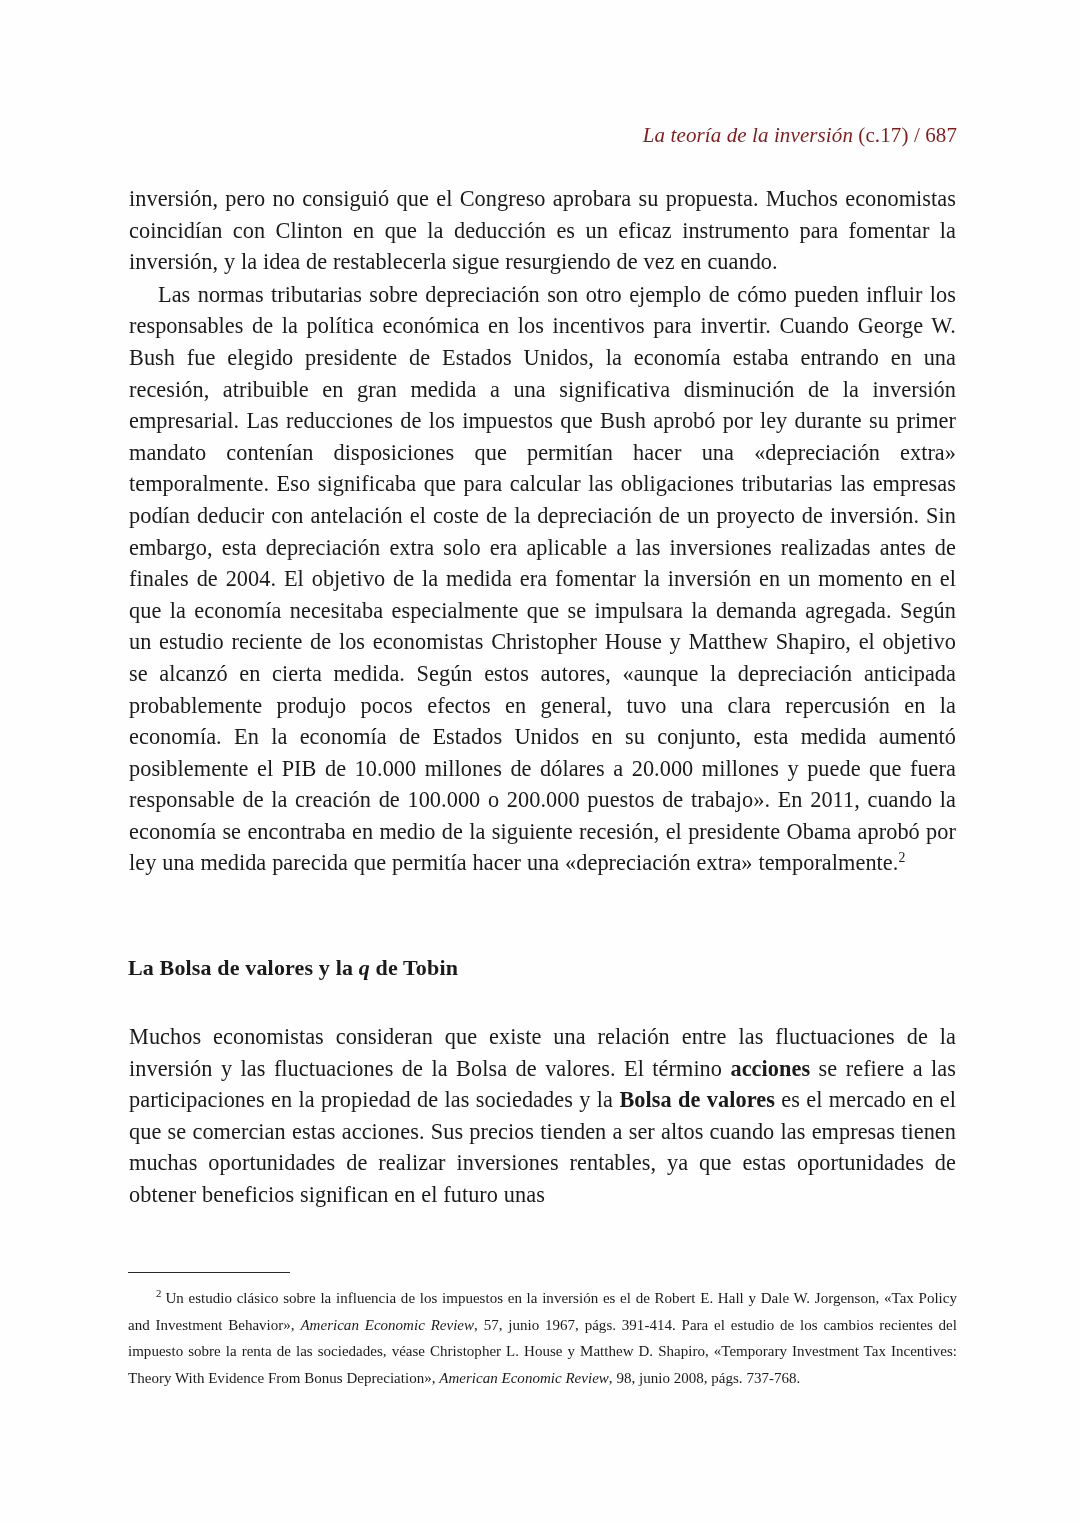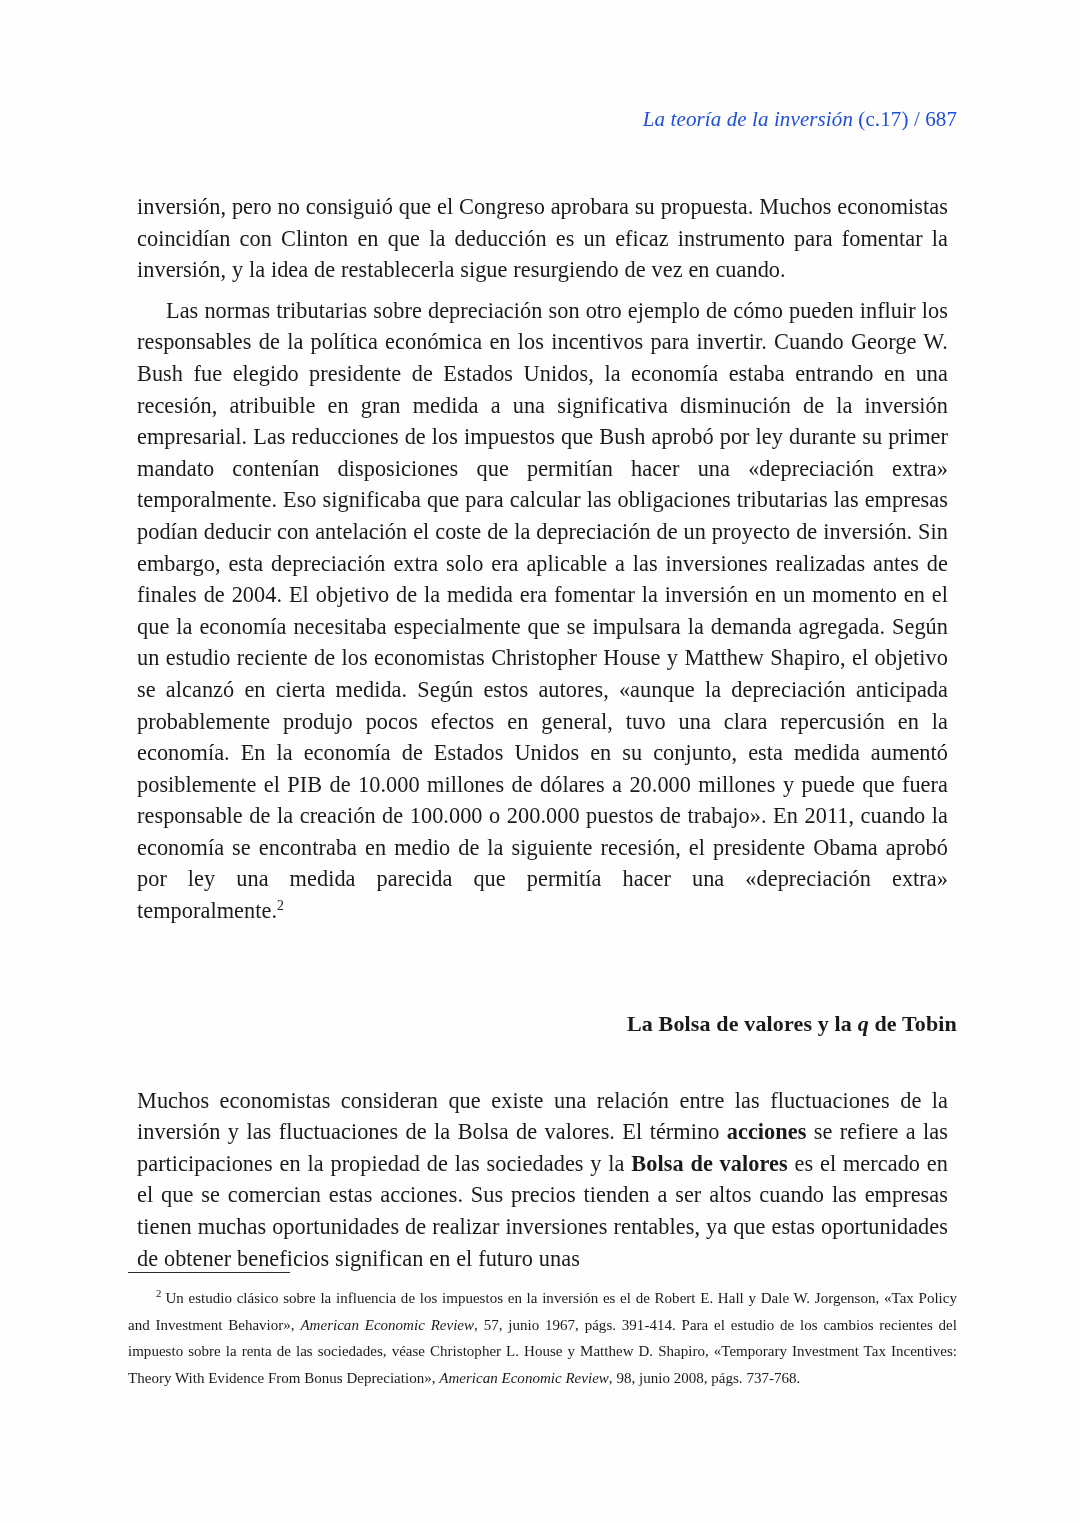--- a/index.html
+++ b/index.html
@@ -18,48 +18,48 @@
   .page {
     position: relative;
     width: 1080px;
     height: 1523px;
     box-sizing: border-box;
   }
 
   
   .running-head {
     position: absolute;
-    top: 106px;
+    top: 122px;
     left: 128px;
     width: 829px;
     text-align: right;
     font-size: 21px;
     line-height: 26px;
-    color: #1d4ed8;
+    color: #7f1d1d;
     letter-spacing: 0.1px;
   }
   .running-head .rh-title {
     font-style: italic;
   }
   .running-head .rh-chapter,
   .running-head .rh-sep,
   .running-head .rh-folio {
     font-style: normal;
   }
 
   
   .text-column {
     position: absolute;
     top: 182px;
     left: 128px;
     width: 829px;
   }
 
   p.body-par {
-    margin: 9px;
+    margin: 1px;
     font-size: 22.3px;
     line-height: 31.6px;
     text-align: justify;
     text-justify: inter-word;
     hyphens: manual;
     -webkit-hyphens: manual;
     letter-spacing: 0.05px;
     word-spacing: 0.2px;
   }
   p.body-par.indent {
@@ -72,21 +72,20 @@
     line-height: 0;
   }
 
   
   h2.section-heading {
     margin: 0;
     font-size: 22px;
     line-height: 30px;
     font-weight: bold;
     letter-spacing: 0.15px;
-    text-align: right;
   }
   h2.section-heading .q-italic {
     font-style: italic;
   }
 
   .gap-before-heading { height: 73px; }
   .gap-after-heading  { height: 37px; }
 
   
   .footnote-block {

